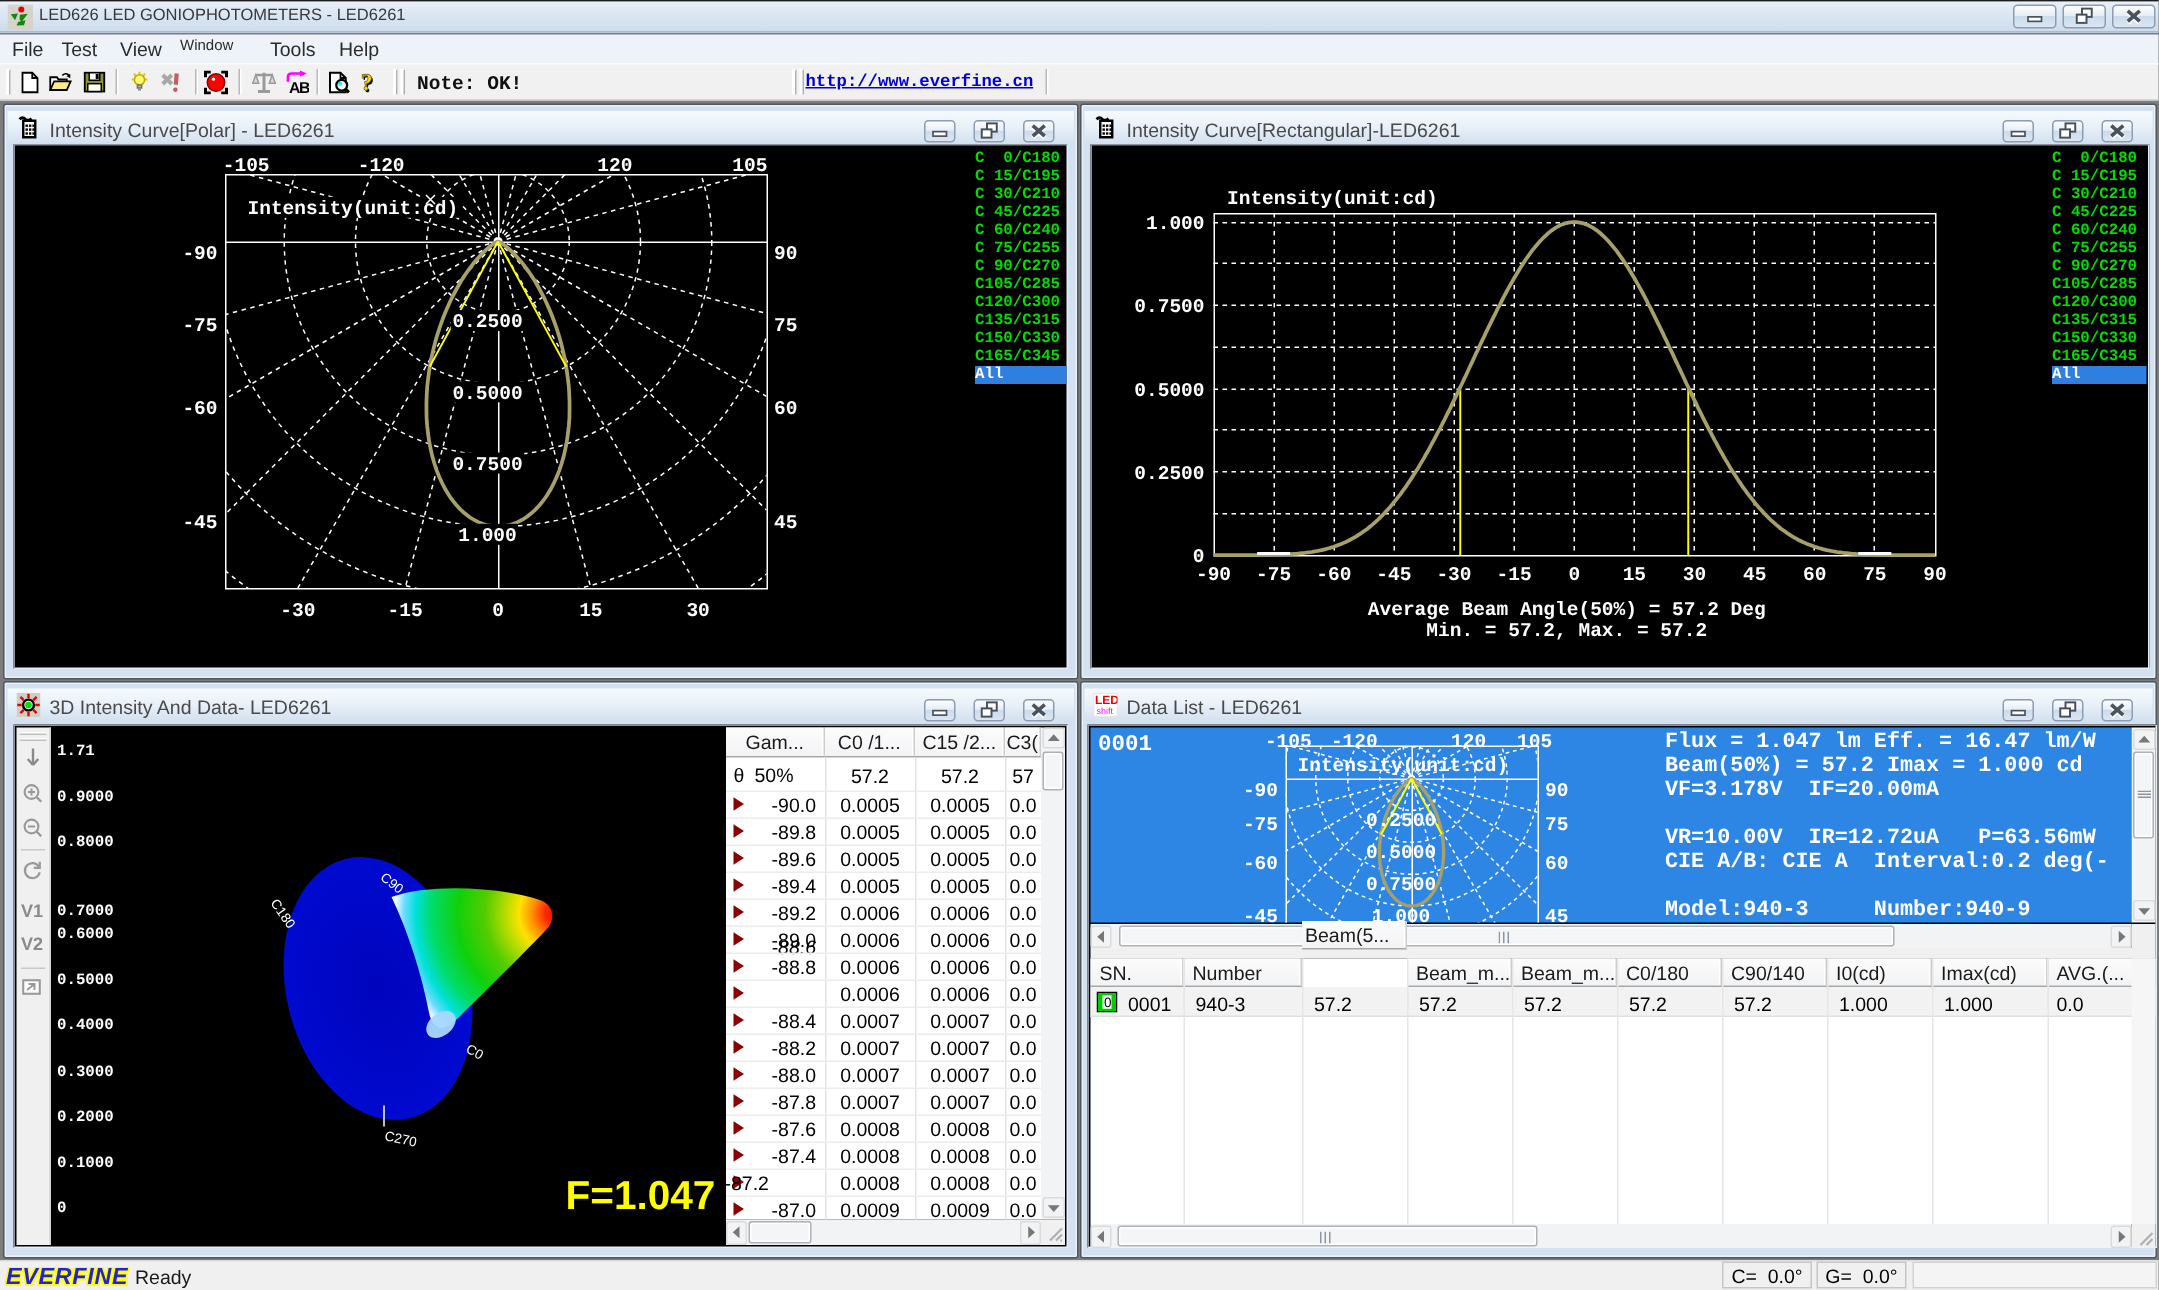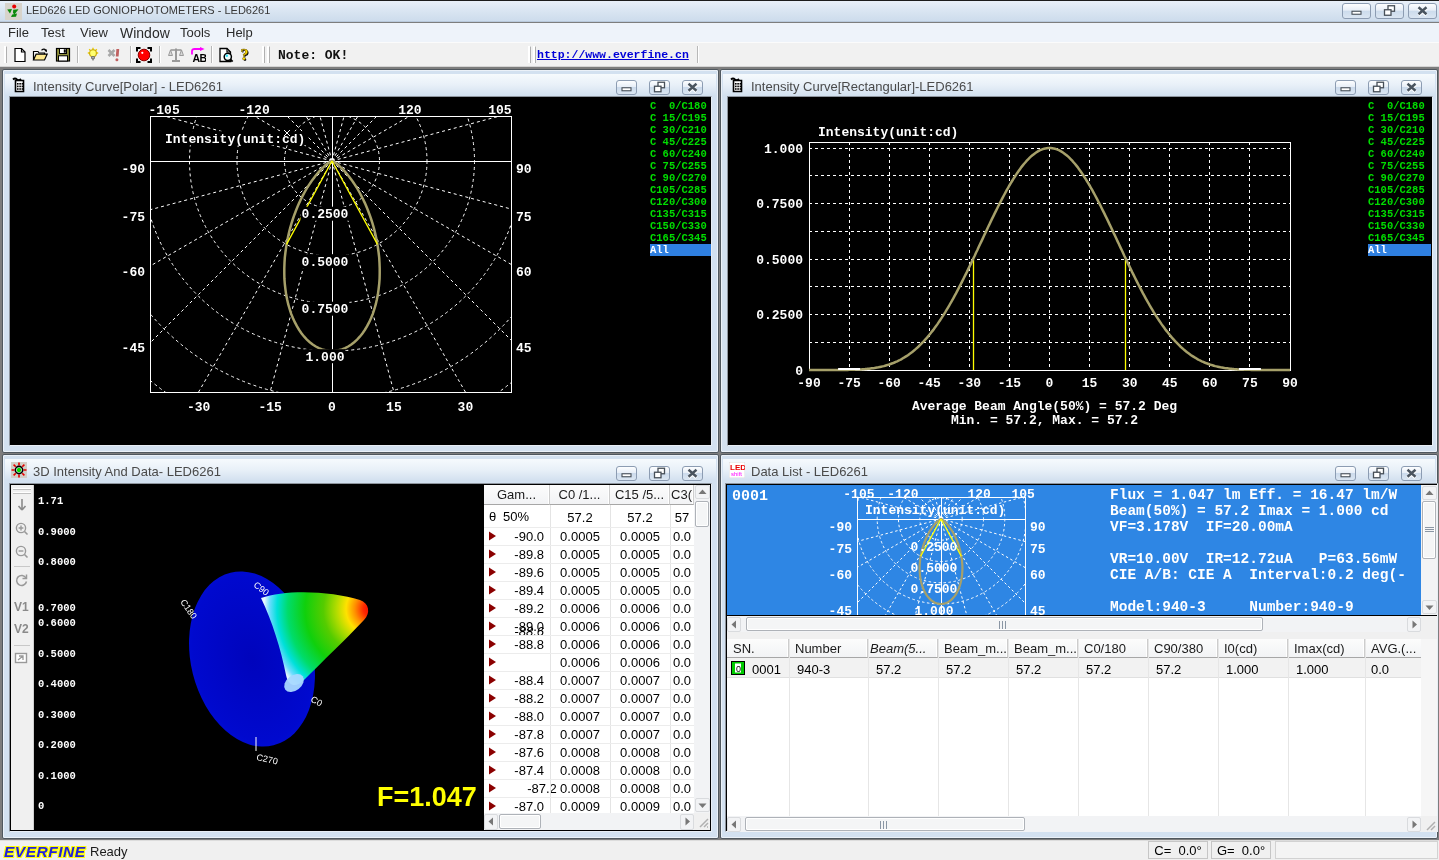--- a/index.html
+++ b/index.html
@@ -51,21 +51,21 @@
 <div class="cbtn" style="left:1407.5px;top:3px;width:29px;height:15.5px;">
     <svg width="27" height="13.5" viewBox="0 0 27 13.5" style="left:0;top:0">
       <path d="M9.5,4.25 l8,7 m0,-7 l-8,7" stroke="#ffffff" stroke-width="3.4" fill="none" opacity="0.9"></path>
       <path d="M9.5,3.25 l8,7 m0,-7 l-8,7" stroke="#4a545f" stroke-width="2.4" fill="none"></path>
     </svg>
   </div>
 <div class="abs" style="left:0;top:23px;width:1439px;height:19px;background:#eef3fa;"></div>
 <div class="abs" style="left:8px;top:25px;font-size:13px;color:#2b2b2b;">File</div>
 <div class="abs" style="left:41px;top:25px;font-size:13px;color:#2b2b2b;">Test</div>
 <div class="abs" style="left:80px;top:25px;font-size:13px;color:#2b2b2b;">View</div>
-<div class="abs" style="left:120px;top:25px;font-size:14px;color:#2b2b2b;">Window</div>
+<div class="abs" style="left:120px;top:25px;font-size:10px;color:#2b2b2b;">Window</div>
 <div class="abs" style="left:180px;top:25px;font-size:13px;color:#2b2b2b;">Tools</div>
 <div class="abs" style="left:226px;top:25px;font-size:13px;color:#2b2b2b;">Help</div>
 <div class="abs" style="left:0;top:42px;width:1439px;height:25px;background:#f1f1f1;border-top:1px solid #fbfbfb;border-bottom:1px solid #d4d4d4;"></div>
 <div class="grip" style="left:4px;top:46px;height:17px;"></div>
 <div class="sep" style="left:77px;top:46px;height:17px;"></div>
 <div class="sep" style="left:130px;top:46px;height:17px;"></div>
 <div class="sep" style="left:159px;top:46px;height:17px;"></div>
 <div class="sep" style="left:211px;top:46px;height:17px;"></div>
 <div class="sep" style="left:697px;top:46px;height:17px;"></div>
 <div class="grip" style="left:262px;top:46px;height:17px;"></div>
@@ -448,21 +448,21 @@
 <text x="146" y="117" transform="rotate(55 146 117)">C180</text>
 <text x="276" y="216" transform="rotate(30 276 216)">C0</text>
 <text x="222" y="275" transform="rotate(12 222 275)">C270</text>
 </g>
 <path d="M222,252 l0,14" stroke="#fff" stroke-width="1"></path>
 </svg>
 <div class="abs" style="left:377px;top:782px;font-size:27px;font-weight:bold;color:#ffff00;">F=1.047</div>
 <div class="abs" style="left:484px;top:485px;width:210px;height:328px;background:#fff;"></div>
 <div class="hdrcell" style="left:484px;top:485px;width:66px;height:20px;border-bottom:1px solid #a7a7a7;">Gam...</div>
 <div class="hdrcell" style="left:550px;top:485px;width:60px;height:20px;border-bottom:1px solid #a7a7a7;">C0  /1...</div>
-<div class="hdrcell" style="left:610px;top:485px;width:60px;height:20px;border-bottom:1px solid #a7a7a7;">C15 /5...</div>
+<div class="hdrcell" style="left:610px;top:485px;width:60px;height:20px;border-bottom:1px solid #a7a7a7;">C15 /2...</div>
 <div class="hdrcell" style="left:670px;top:485px;width:24px;height:20px;border-bottom:1px solid #a7a7a7;">C3(</div>
 <div class="cell" style="left:489px;top:509px;font-size:13px;">θ</div>
 <div class="cell" style="left:503px;top:509px;">50%</div>
 <div class="cell" style="left:550px;top:510px;width:60px;text-align:center;">57.2</div>
 <div class="cell" style="left:610px;top:510px;width:60px;text-align:center;">57.2</div>
 <div class="cell" style="left:670px;top:510px;width:24px;text-align:center;">57</div>
 <svg class="abs" style="left:488px;top:531px" width="9" height="10">
     <path d="M1,0.5 L8,5 L1,9.5 Z" fill="#8b0000"></path>
   </svg>
 <div class="cell" style="left:484px;top:529px;width:60px;text-align:right;">-90.0</div>
@@ -556,21 +556,21 @@
 <svg class="abs" style="left:488px;top:765px" width="9" height="10">
     <path d="M1,0.5 L8,5 L1,9.5 Z" fill="#8b0000"></path>
   </svg>
 <div class="cell" style="left:484px;top:763px;width:60px;text-align:right;">-87.4</div>
 <div class="cell" style="left:550px;top:763px;width:60px;text-align:center;">0.0008</div>
 <div class="cell" style="left:610px;top:763px;width:60px;text-align:center;">0.0008</div>
 <div class="cell" style="left:670px;top:763px;width:24px;text-align:center;overflow:hidden;">0.0</div>
 <svg class="abs" style="left:488px;top:783px" width="9" height="10">
     <path d="M1,0.5 L8,5 L1,9.5 Z" fill="#8b0000"></path>
   </svg>
-<div class="cell" style="left:512px;top:781px;width:60px;text-align:center;">-87.2</div>
+<div class="cell" style="left:483px;top:781px;width:60px;text-align:left;">-87.2</div>
 <div class="cell" style="left:550px;top:781px;width:60px;text-align:center;">0.0008</div>
 <div class="cell" style="left:610px;top:781px;width:60px;text-align:center;">0.0008</div>
 <div class="cell" style="left:670px;top:781px;width:24px;text-align:center;overflow:hidden;">0.0</div>
 <svg class="abs" style="left:488px;top:801px" width="9" height="10">
     <path d="M1,0.5 L8,5 L1,9.5 Z" fill="#8b0000"></path>
   </svg>
 <div class="cell" style="left:484px;top:799px;width:60px;text-align:right;">-87.0</div>
 <div class="cell" style="left:550px;top:799px;width:60px;text-align:center;">0.0009</div>
 <div class="cell" style="left:610px;top:799px;width:60px;text-align:center;">0.0009</div>
 <div class="cell" style="left:670px;top:799px;width:24px;text-align:center;overflow:hidden;">0.0</div>
@@ -717,25 +717,25 @@
   </svg>
 <div class="sbtn" style="left:1407px;top:616.5px;width:14px;height:15px;"></div>
 <svg class="abs" style="left:1412px;top:620px" width="6" height="9">
     <path d="M0.5,0.5 L5,4.5 L0.5,8.5 Z" fill="#777"></path>
   </svg>
 <div class="abs" style="left:1421px;top:616px;width:16px;height:16px;background:#f0f0f0;"></div>
 <div class="abs" style="left:727px;top:632px;width:710px;height:7px;background:#f0f0f0;"></div>
 <div class="abs" style="left:727px;top:639px;width:710px;height:177px;background:#fff;"></div>
 <div class="hdrcell" style="left:727px;top:639px;width:62px;height:19px;border-bottom:1px solid #a7a7a7;justify-content:flex-start;padding-left:6px;">SN.</div>
 <div class="hdrcell" style="left:789px;top:639px;width:79px;height:19px;border-bottom:1px solid #a7a7a7;justify-content:flex-start;padding-left:6px;">Number</div>
-<div class="hdrcell" style="left:868px;top:639px;width:70px;height:19px;border-bottom:1px solid #a7a7a7;justify-content:flex-start;padding-left:2px;font-style:italic;">Beam(5...</div>
+<div class="hdrcell" style="left:868px;top:614px;width:70px;height:19px;border-bottom:1px solid #a7a7a7;justify-content:flex-start;padding-left:2px;">Beam(5...</div>
 <div class="hdrcell" style="left:938px;top:639px;width:70px;height:19px;border-bottom:1px solid #a7a7a7;justify-content:flex-start;padding-left:6px;">Beam_m...</div>
 <div class="hdrcell" style="left:1008px;top:639px;width:70px;height:19px;border-bottom:1px solid #a7a7a7;justify-content:flex-start;padding-left:6px;">Beam_m...</div>
 <div class="hdrcell" style="left:1078px;top:639px;width:70px;height:19px;border-bottom:1px solid #a7a7a7;justify-content:flex-start;padding-left:6px;">C0/180</div>
-<div class="hdrcell" style="left:1148px;top:639px;width:70px;height:19px;border-bottom:1px solid #a7a7a7;justify-content:flex-start;padding-left:6px;">C90/380</div>
+<div class="hdrcell" style="left:1148px;top:639px;width:70px;height:19px;border-bottom:1px solid #a7a7a7;justify-content:flex-start;padding-left:6px;">C90/140</div>
 <div class="hdrcell" style="left:1218px;top:639px;width:70px;height:19px;border-bottom:1px solid #a7a7a7;justify-content:flex-start;padding-left:6px;">I0(cd)</div>
 <div class="hdrcell" style="left:1288px;top:639px;width:77px;height:19px;border-bottom:1px solid #a7a7a7;justify-content:flex-start;padding-left:6px;">Imax(cd)</div>
 <div class="hdrcell" style="left:1365px;top:639px;width:72px;height:19px;border-bottom:1px solid #a7a7a7;justify-content:flex-start;padding-left:6px;">AVG.(...</div>
 <div class="abs" style="left:727px;top:658px;width:710px;height:20px;background:#f2f2f2;border-bottom:1px solid #e0e0e0;"></div>
 <svg class="abs" style="left:731px;top:661px" width="14" height="14">
     <rect x="0.5" y="0.5" width="13" height="13" fill="#00cc00" stroke="#000"></rect>
     <rect x="4" y="2.5" width="6" height="9" fill="#fff"></rect>
     <text x="5" y="10.5" font-size="9" font-family="Liberation Sans" fill="#000">0</text>
   </svg>
 <div class="cell" style="left:752px;top:662px;">0001</div>

